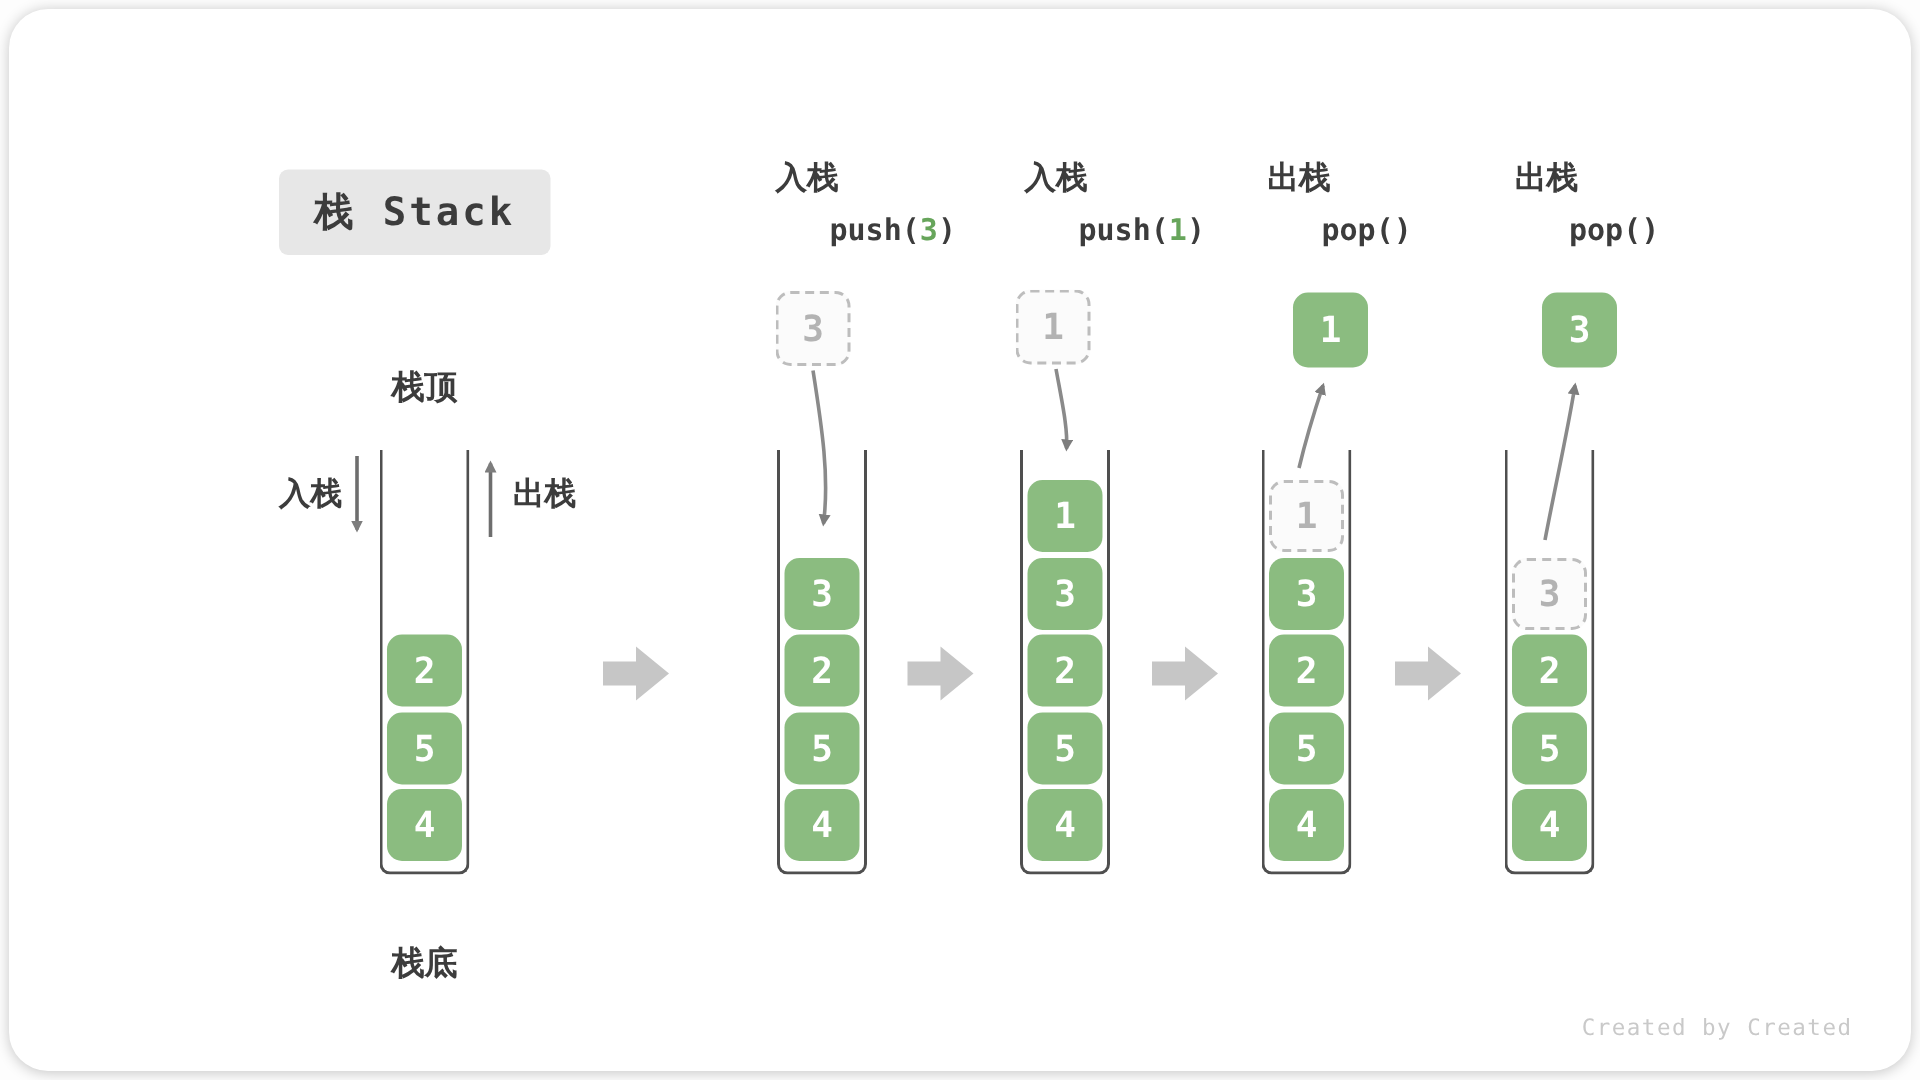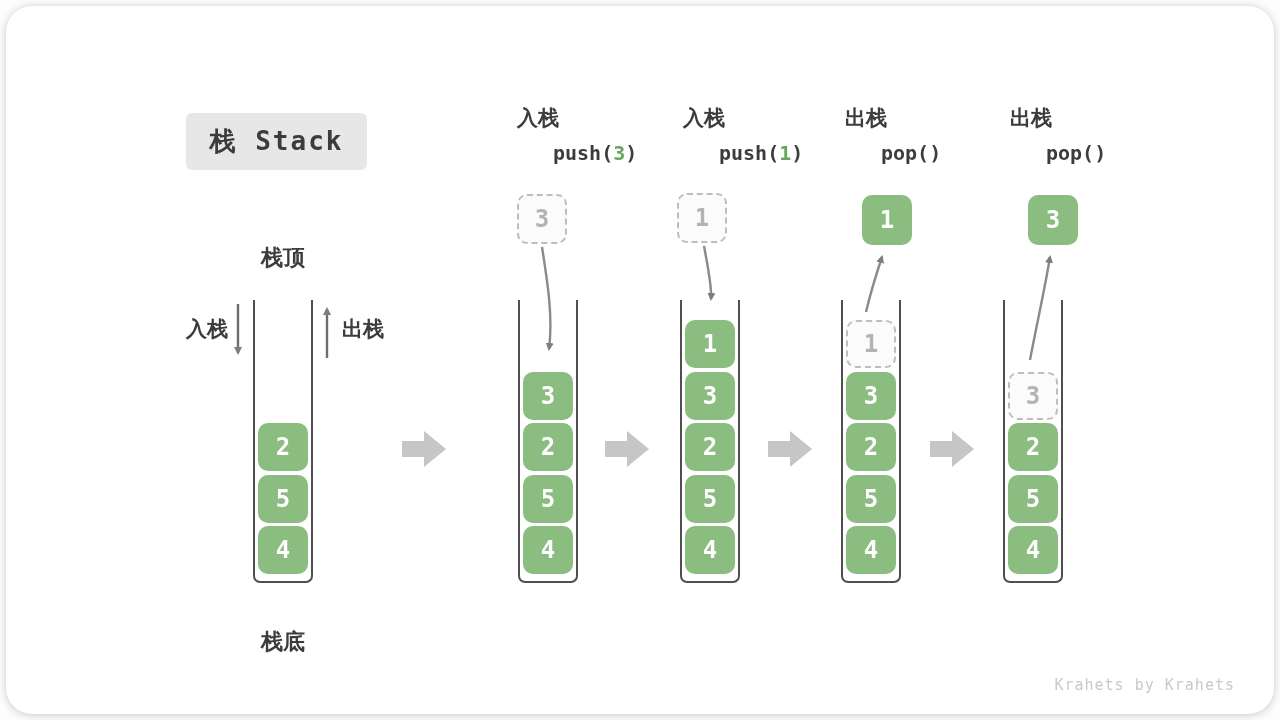--- a/index.html
+++ b/index.html
@@ -136,14 +136,14 @@
     <path class="curve" d="M 704 246 C 708 268, 712 286, 711 299" marker-end="url(#ah)"></path>
     <path class="curve" d="M 866 312 C 871 291, 877 272, 882 257" marker-end="url(#ah)"></path>
     <path class="curve" d="M 1030 360 C 1037 323, 1045 288, 1050 257" marker-end="url(#ah)"></path>
 
     <path class="chev" d="M402,441 L424,441 L424,431 L446,449 L424,467 L424,457 L402,457 Z"></path>
     <path class="chev" d="M605,441 L627,441 L627,431 L649,449 L627,467 L627,457 L605,457 Z"></path>
     <path class="chev" d="M768,441 L790,441 L790,431 L812,449 L790,467 L790,457 L768,457 Z"></path>
     <path class="chev" d="M930,441 L952,441 L952,431 L974,449 L952,467 L952,457 L930,457 Z"></path>
   </svg>
 
-  <div class="watermark">Krahets by Krahets</div>
+  <div class="watermark">Created by Created</div>
 </div>
 
 </body></html>

